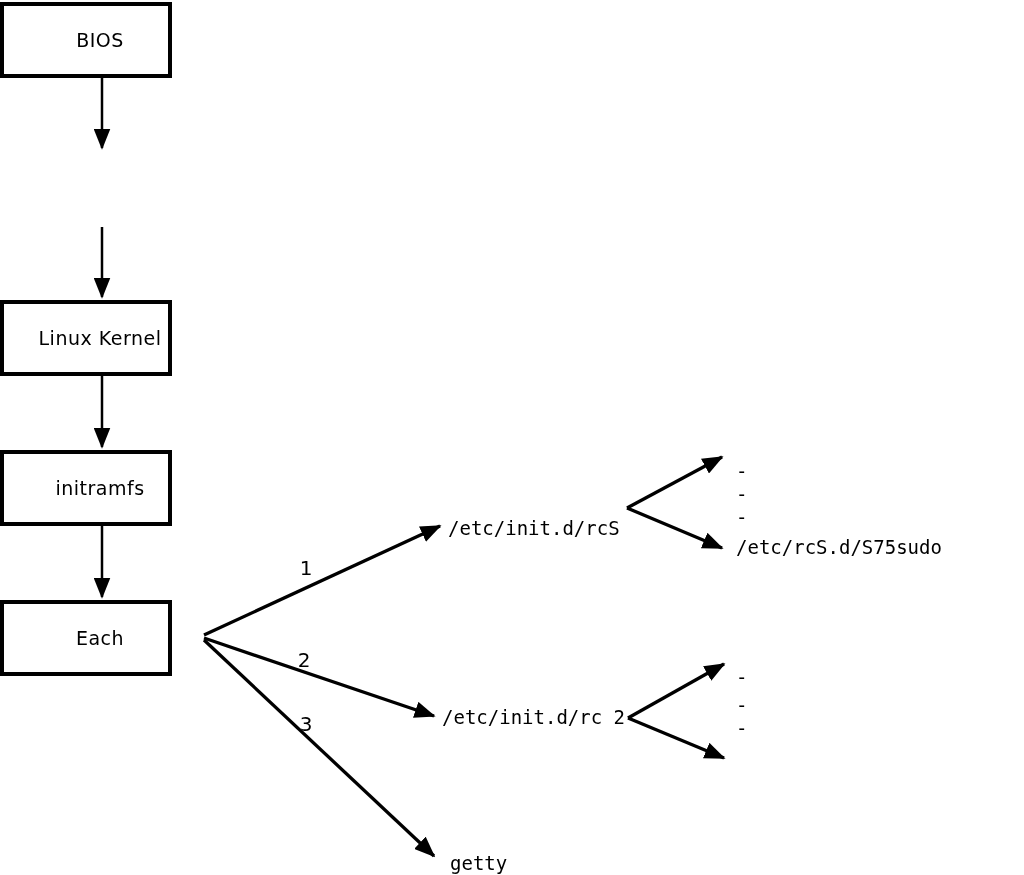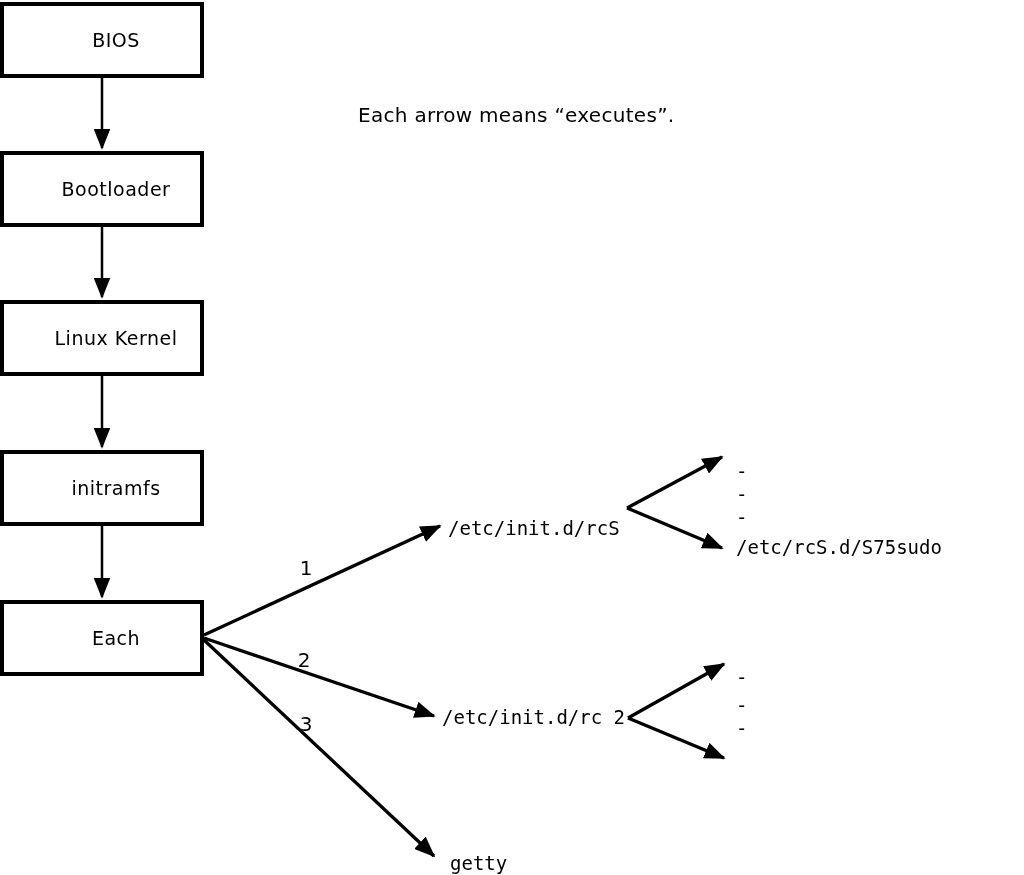--- a/index.html
+++ b/index.html
@@ -25,21 +25,21 @@
   }
   .wires line {
     stroke: #000000;
     fill: none;
   }
   .vline { stroke-width: 2.5; }
   .dline { stroke-width: 3.3; }
   .box {
     position: absolute;
     left: 0;
-    width: 204px;
+    width: 172px;
     height: 76px;
     border: 4px solid #000000;
     box-sizing: border-box;
     background: #ffffff;
     display: flex;
     align-items: center;
     justify-content: center;
     font-size: 19px;
     letter-spacing: 0.5px;
     padding-left: 28px;
@@ -111,34 +111,30 @@
     <line class="dline" x1="627" y1="508" x2="722" y2="457" marker-end="url(#arrowhead)"></line>
     <line class="dline" x1="627" y1="508" x2="722" y2="548" marker-end="url(#arrowhead)"></line>
 
     <line class="dline" x1="628" y1="718" x2="724" y2="664" marker-end="url(#arrowhead)"></line>
     <line class="dline" x1="628" y1="718" x2="724" y2="758" marker-end="url(#arrowhead)"></line>
   </svg>
 
   <div class="box box-bios">
     <span>BIOS</span>
   </div>
-  <div class="box box-bootloader">
-    <span>Bootloader</span>
-  </div>
   <div class="box box-kernel">
     <span>Linux Kernel</span>
   </div>
   <div class="box box-initramfs">
     <span>initramfs</span>
   </div>
   <div class="box box-init">
     <span>Each</span>
   </div>
 
-  <div class="note">Each arrow means “executes”.</div>
 
   <div class="numlabel num-1">1</div>
   <div class="numlabel num-2">2</div>
   <div class="numlabel num-3">3</div>
 
   <div class="mono t-rcs-script">/etc/init.d/rcS</div>
   <div class="mono t-rcs-dash1">-</div>
   <div class="mono t-rcs-dash2">-</div>
   <div class="mono t-rcs-dash3">-</div>
   <div class="mono t-s75">/etc/rcS.d/S75sudo</div>

